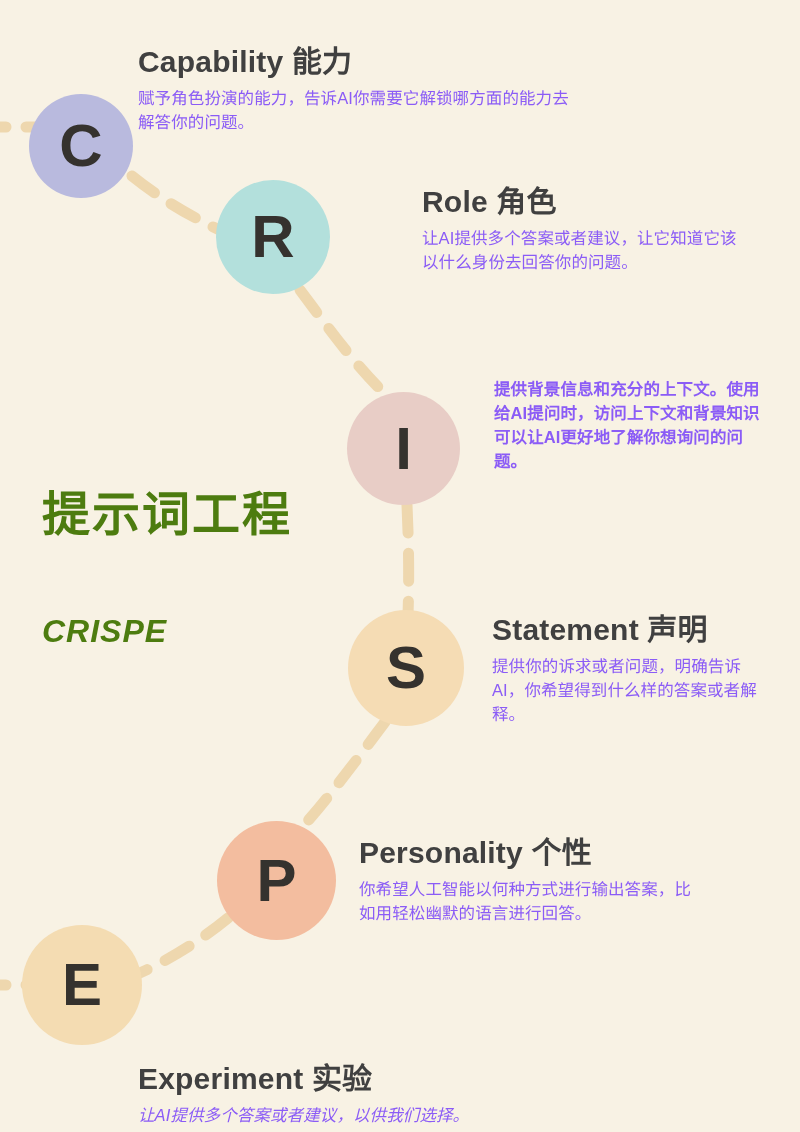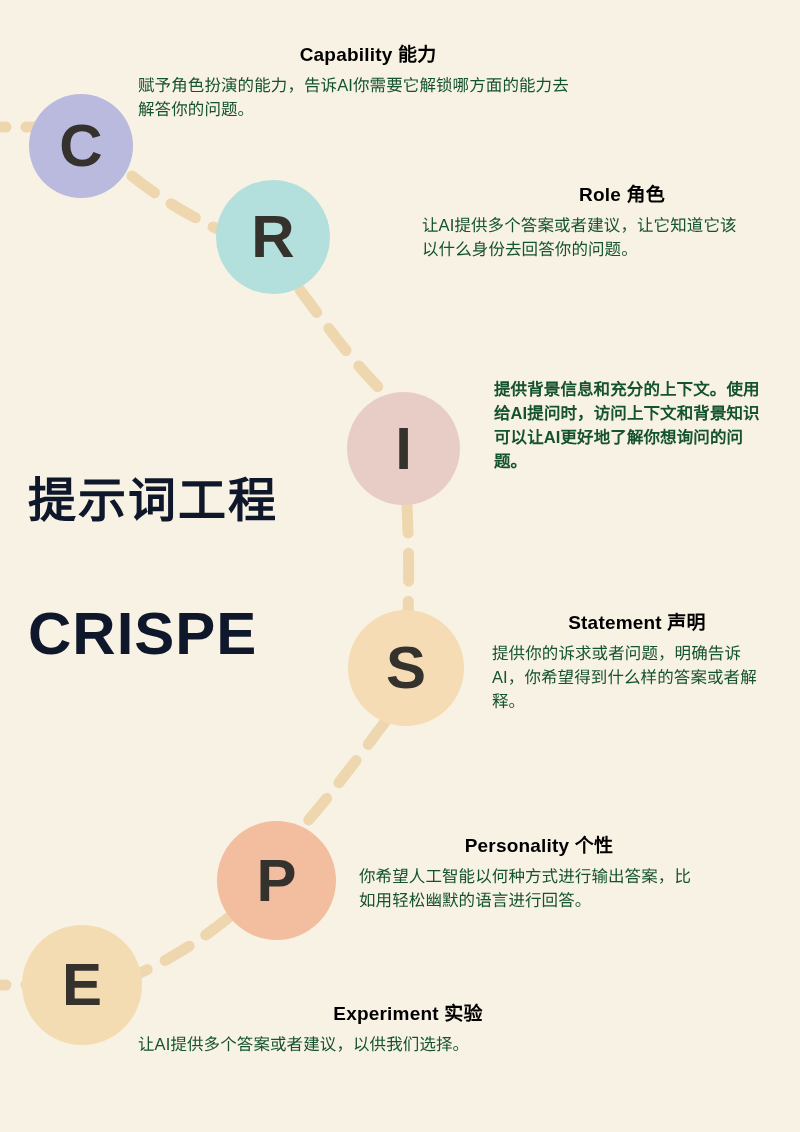--- a/index.html
+++ b/index.html
@@ -42,55 +42,55 @@
     line-height: 1;
     letter-spacing: 0;
     user-select: none;
   }
   .block {
     position: absolute;
   }
   .block-title {
     font-family: "Liberation Sans", "DejaVu Sans", sans-serif;
     font-weight: bold;
-    font-size: 19px;
-    color: #000000;
+    font-size: 30px;
+    color: #404040;
     letter-spacing: 0.2px;
     margin: 0 0 7px 0;
     line-height: 1.2;
     white-space: nowrap;
-    text-align: center;
   }
   .block-desc {
     font-family: "Liberation Sans", "DejaVu Sans", sans-serif;
     font-size: 16.5px;
-    color: #14532d;
+    color: #8b5cf6;
     line-height: 1.45;
     margin: 0;
     letter-spacing: 0.1px;
   }
   .headline {
     position: absolute;
     left: 24px;
   }
   .headline-line {
     font-family: "Liberation Sans", "DejaVu Sans", sans-serif;
     font-weight: bold;
-    color: #0f172a;
+    color: #4d7c0f;
     line-height: 1.12;
-    margin: 4px;
+    margin: 18px;
     white-space: nowrap;
   }
   .headline-cn {
     font-size: 48px;
     letter-spacing: 2px;
   }
   .headline-en {
-    font-size: 60px;
+    font-size: 32px;
     letter-spacing: 1px;
+    font-style: italic;
   }
 </style>
 </head>
 <body>
 
 <div id="poster">
 
   <svg id="connector-svg" viewBox="0 0 800 1132" preserveAspectRatio="none" aria-hidden="true">
     <path d="M -20 127 L 36 127" fill="none" stroke="#eed7ae" stroke-width="11" stroke-linecap="round" stroke-dasharray="26 20"></path>
     <path d="M 132 176 C 172 208, 208 226, 268 252" fill="none" stroke="#eed7ae" stroke-width="11" stroke-linecap="round" stroke-dasharray="28 20"></path>
@@ -142,23 +142,23 @@
   <div class="block" style="left:359px; top:835px; width:360px;">
     <p class="block-title">Personality 个性</p>
     <p class="block-desc" style="width:340px;">你希望人工智能以何种方式进行输出答案，比如用轻松幽默的语言进行回答。</p>
   </div>
 
   <div class="block" style="left:492px; top:612px; width:290px;">
     <p class="block-title">Statement 声明</p>
     <p class="block-desc" style="width:265px;">提供你的诉求或者问题，明确告诉AI，你希望得到什么样的答案或者解释。</p>
   </div>
 
-  <div class="block" style="left:138px; top:1003px; width:540px;">
+  <div class="block" style="left:138px; top:1061px; width:540px;">
     <p class="block-title">Experiment 实验</p>
-    <p class="block-desc" style="width:520px;">让AI提供多个答案或者建议，以供我们选择。</p>
+    <p class="block-desc" style="width:520px;font-style:italic;">让AI提供多个答案或者建议，以供我们选择。</p>
   </div>
 
   <div class="headline" style="top:470px;">
     <p class="headline-line headline-cn">提示词工程</p>
   </div>
   <div class="headline" style="top:596px;">
     <p class="headline-line headline-en">CRISPE</p>
   </div>
 
 </div>

